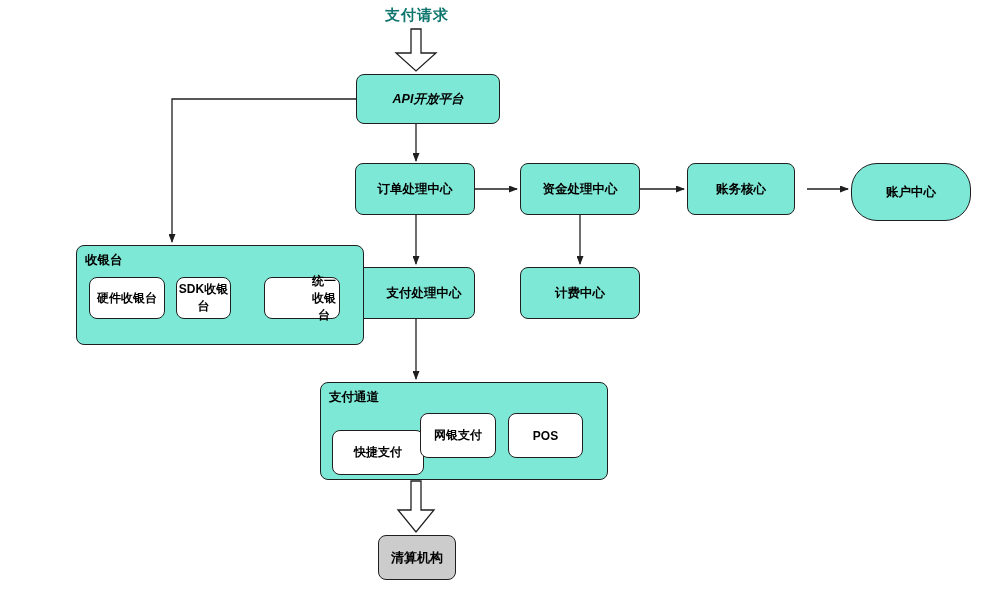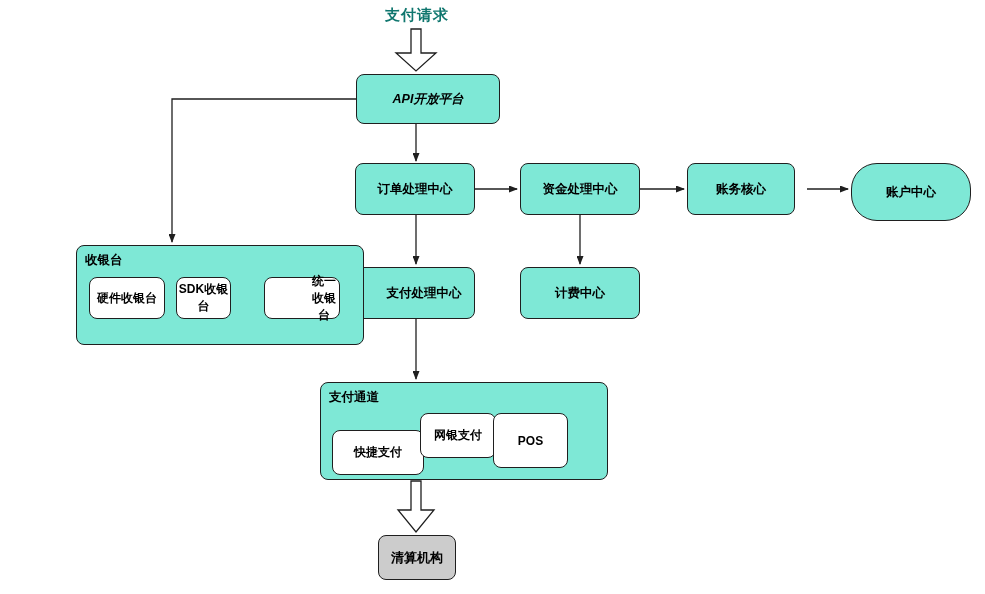--- a/index.html
+++ b/index.html
@@ -111,18 +111,18 @@
     <div class="group-label">收银台</div>
     <div class="child" style="left:12px;top:31px;width:76px;height:42px;">硬件收银台</div>
     <div class="child" style="left:99px;top:31px;width:55px;height:42px;">SDK收银台</div>
     <div class="child" style="left:187px;top:31px;width:76px;height:42px;padding-left:44px;">统一收银台</div>
   </div>
 
   <div class="group" style="left:272px;top:382px;width:288px;height:98px;">
     <div class="group-label">支付通道</div>
     <div class="child" style="left:11px;top:47px;width:92px;height:45px;">快捷支付</div>
     <div class="child" style="left:99px;top:30px;width:76px;height:45px;">网银支付</div>
-    <div class="child" style="left:172px;top:30px;width:75px;height:55px;">POS</div>
+    <div class="child" style="left:187px;top:30px;width:75px;height:45px;">POS</div>
   </div>
 
   <div class="node clearing" style="left:378px;top:535px;width:78px;height:45px;">清算机构</div>
 
 </div>
 
 </body></html>

